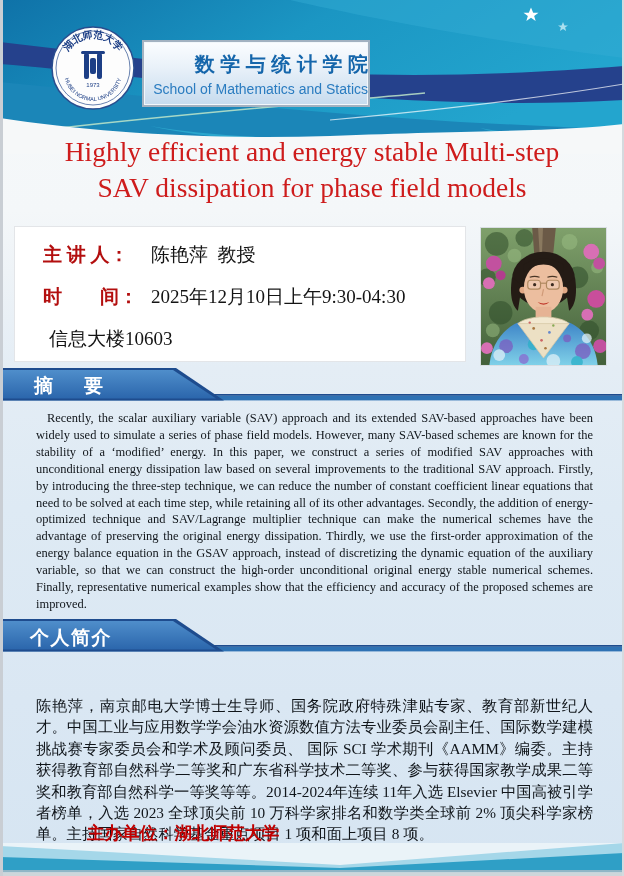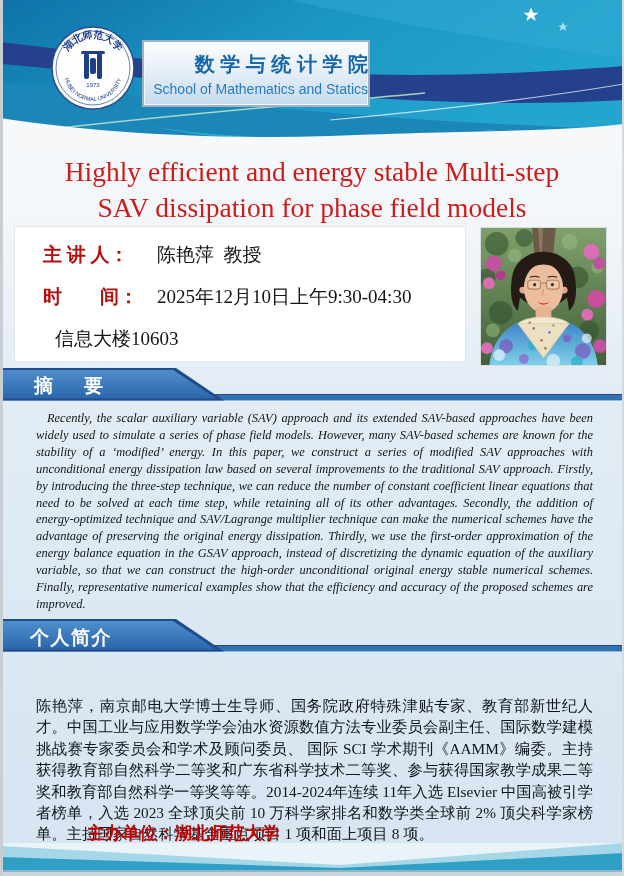--- a/index.html
+++ b/index.html
@@ -17,42 +17,42 @@
 
   .dept-box {
     position:absolute; left:142px; top:40px; width:228px; height:67px; z-index:10;
     background:linear-gradient(180deg,#fbfdff 0%,#e9f1f9 40%,#c6dbee 100%);
     border:2px solid #a3b2c1; box-shadow:inset 0 0 0 1px #f2f7fb;
     display:flex; flex-direction:column; align-items:flex-end; justify-content:center;
   }
   .dept-cn { color:#1566ab; font-family:"Liberation Sans",sans-serif; font-weight:bold; font-size:20px; white-space:pre; }
   .dept-en { color:#2a7cc0; font-family:"Liberation Sans",sans-serif; font-size:14px; margin-top:3px; }
 
-  .title-block { position:absolute; left:0; top:154px; width:624px; text-align:center; z-index:6;
+  .title-block { position:absolute; left:0; top:134px; width:624px; text-align:center; z-index:6;
     color:#ce1c1c; font-size:27.5px; line-height:36px; font-family:"Liberation Serif",serif; }
 
   .info-panel {
     position:absolute; left:14px; top:226px; width:452px; height:136px; z-index:6;
     background:#ffffff; border:1px solid #e3e5e8; padding:15px 0 0 28px;
   }
   .info-row { display:flex; align-items:flex-start; height:42px; }
   .info-label { color:#b30e0e; font-weight:bold; font-size:19px; white-space:pre; width:102px; }
-  .info-value { color:#141414; font-size:19px; margin-left:12px; white-space:pre; }
+  .info-value { color:#141414; font-size:19px; margin-left:6px; white-space:pre; }
 
   .photo-frame { position:absolute; left:480px; top:227px; width:127px; height:139px; z-index:6;
     border:1px solid #d9dee3; background:#6a8f5a; }
 
   .banner { position:absolute; left:0; width:624px; height:36px; z-index:7; }
   .banner.abstract { top:368px; }
   .banner.bio { top:619px; }
 
   .abstract-body {
     position:absolute; left:36px; top:410px; width:557px; z-index:6;
     font-size:12.45px; line-height:16.9px; text-align:justify; text-indent:11px;
-    color:#10151a; font-family:"Liberation Serif",serif;font-style:italic;
+    color:#10151a; font-family:"Liberation Serif",serif;
   }
   .bio-body {
     position:absolute; left:36px; top:664px; width:557px; z-index:6;
     font-size:15.3px; line-height:21.4px; text-align:justify;
     color:#10151a; font-family:"Liberation Serif",serif;margin-top:31px;
   }
   .organizer {
     position:absolute; left:87px; top:821px; z-index:6;
     color:#c00000; font-weight:bold; font-size:17.5px; font-family:"Liberation Sans",sans-serif;
   }

